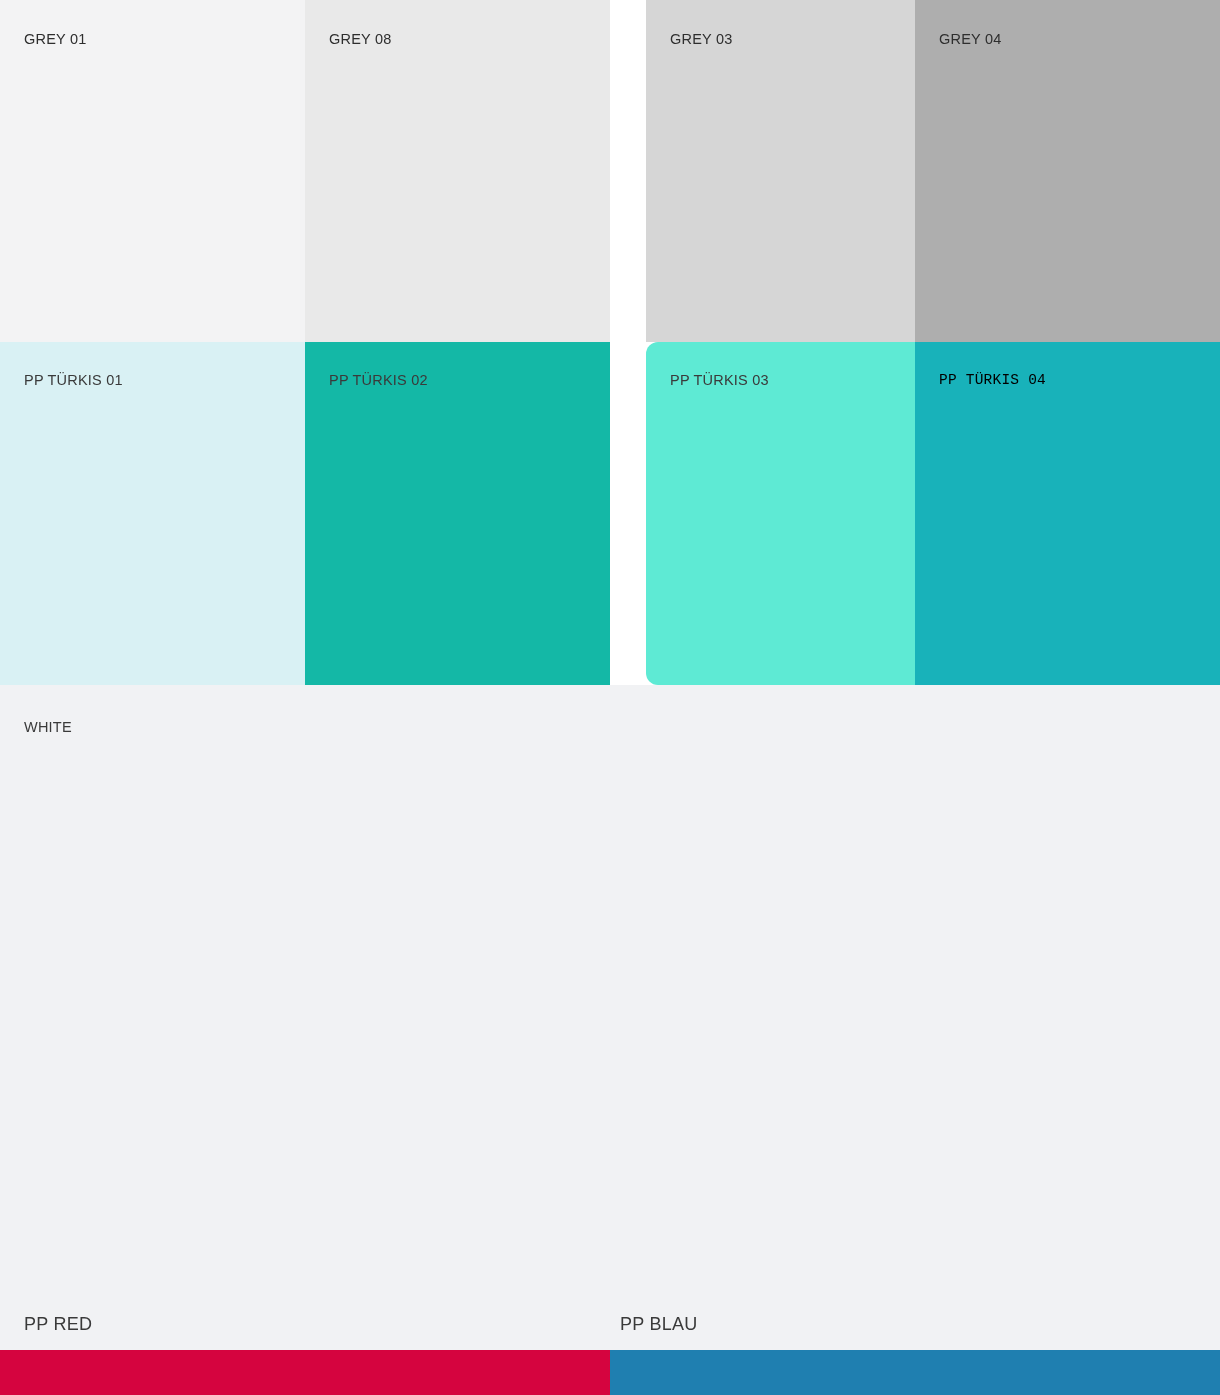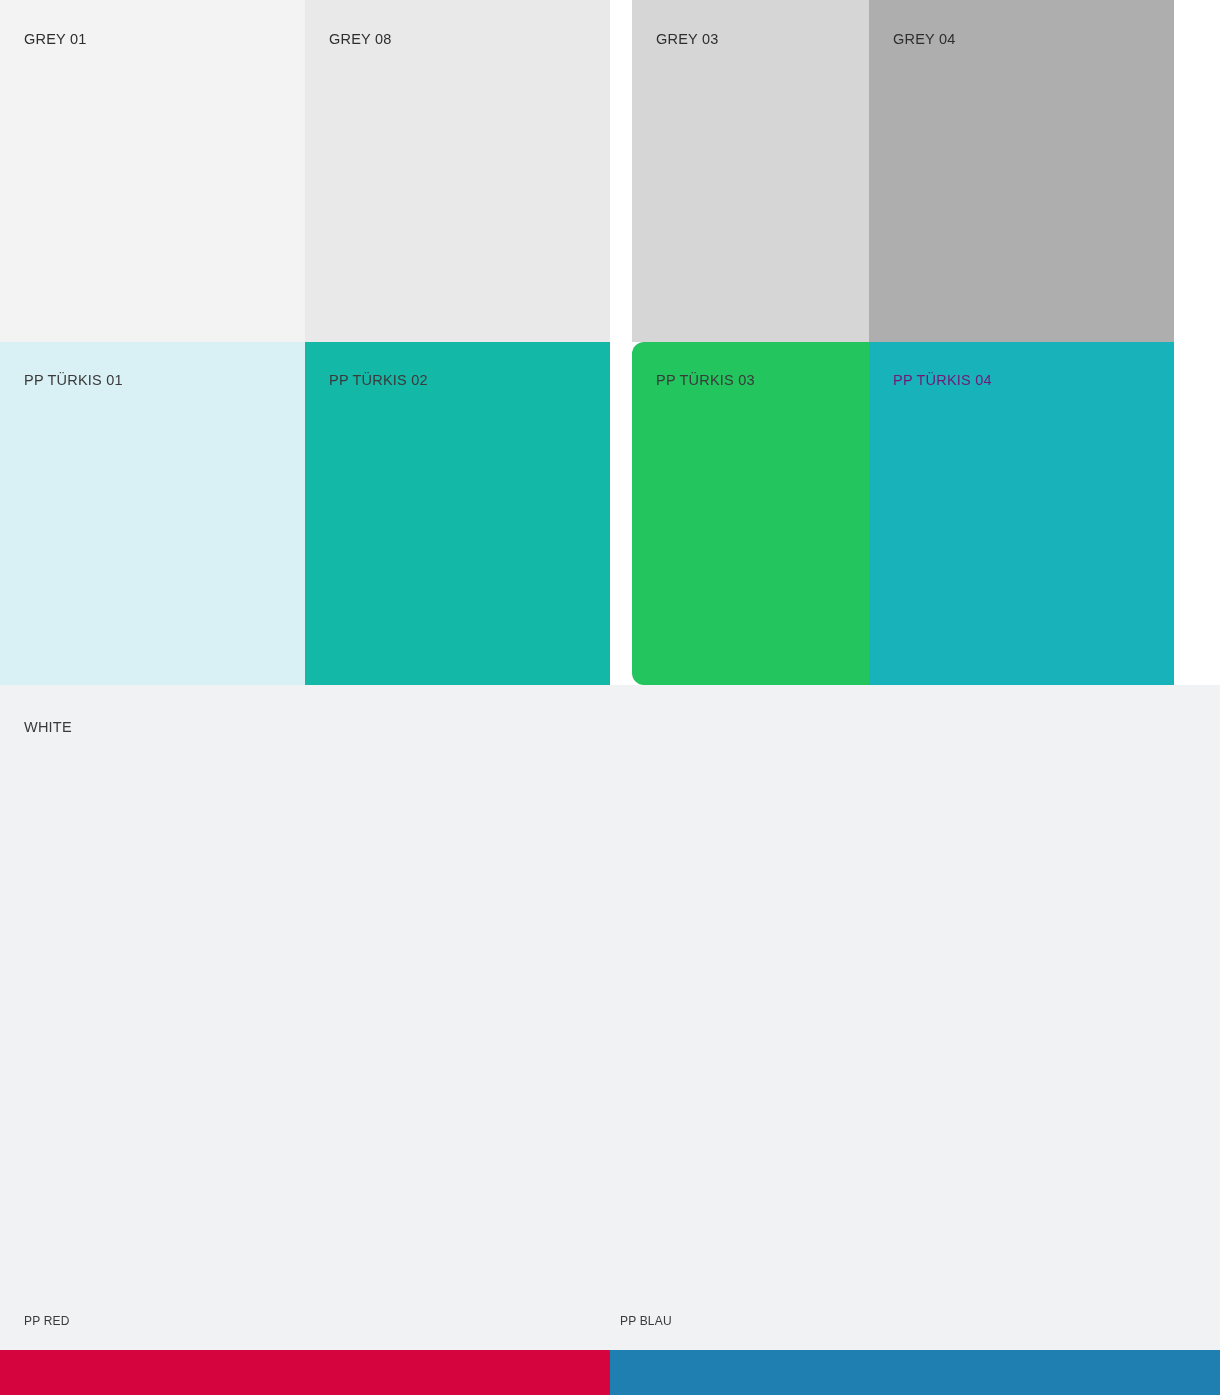--- a/index.html
+++ b/index.html
@@ -36,22 +36,22 @@
     white-space: nowrap;
     font-family: "Liberation Sans", sans-serif;
   }
 
   
   .row-grey .swatch { top: 0; height: 342px; }
   .row-grey .swatch-label { top: 32px; }
 
   .col-0 { left: 0px;   width: 305px; }
   .col-1 { left: 305px; width: 305px; }
-  .col-2 { left: 632px; width: 366px; }
-  .col-3 { left: 869px; width: 305px; }
+  .col-2 { left: 646px; width: 366px; }
+  .col-3 { left: 915px; width: 305px; }
 
   
   .row-tuerkis .swatch { top: 342px; height: 343px; }
   .row-tuerkis .swatch-label { top: 31px; }
 
   
   .row-white .swatch {
     top: 685px;
     left: 0;
     width: 1220px;
@@ -64,21 +64,21 @@
     position: absolute;
     top: 1350px;
     height: 45px;
   }
   .bar-red  { left: 0px;   width: 610px; }
   .bar-blue { left: 610px; width: 610px; }
 
   .bar-label {
     position: absolute;
     top: 1315px;
-    font-size: 12px;
+    font-size: 18px;
     letter-spacing: 0.015em;
     line-height: 1;
     color: #2e2e2e;
     white-space: nowrap;
   }
   .bar-label-red  { left: 24px; }
   .bar-label-blue { left: 620px; }
 </style>
 </head>
 <body style="background-color: rgb(255, 255, 255);">
@@ -108,26 +108,26 @@
   <div class="row-tuerkis">
 
     <div class="swatch col-0" style="background-color: rgb(217, 241, 244);">
       <span class="swatch-label" style="color: rgb(58, 58, 58);">PP TÜRKIS 01</span>
     </div>
 
     <div class="swatch col-1" style="background-color: #14b8a6;">
       <span class="swatch-label" style="color: rgb(58, 58, 58);">PP TÜRKIS 02</span>
     </div>
 
-    <div class="swatch col-2" style="background-color: #22c55e; border-radius: 12px;">
+    <div class="swatch col-2" style="background-color: #5eead4; border-radius: 12px;">
       <span class="swatch-label" style="color: rgb(58, 58, 58);">PP TÜRKIS 03</span>
     </div>
 
     <div class="swatch col-3" style="background-color: rgb(24, 178, 186);">
-      <span class="swatch-label" style="color: #701a75;">PP TÜRKIS 04</span>
+      <span class="swatch-label" style="color: #000000; font-family: Liberation Mono, monospace;">PP TÜRKIS 04</span>
     </div>
 
   </div>
 
   <div class="row-white">
     <div class="swatch" style="background-color: rgb(241, 242, 244);">
       <span class="swatch-label" style="color: rgb(58, 58, 58);">WHITE</span>
     </div>
   </div>
 

